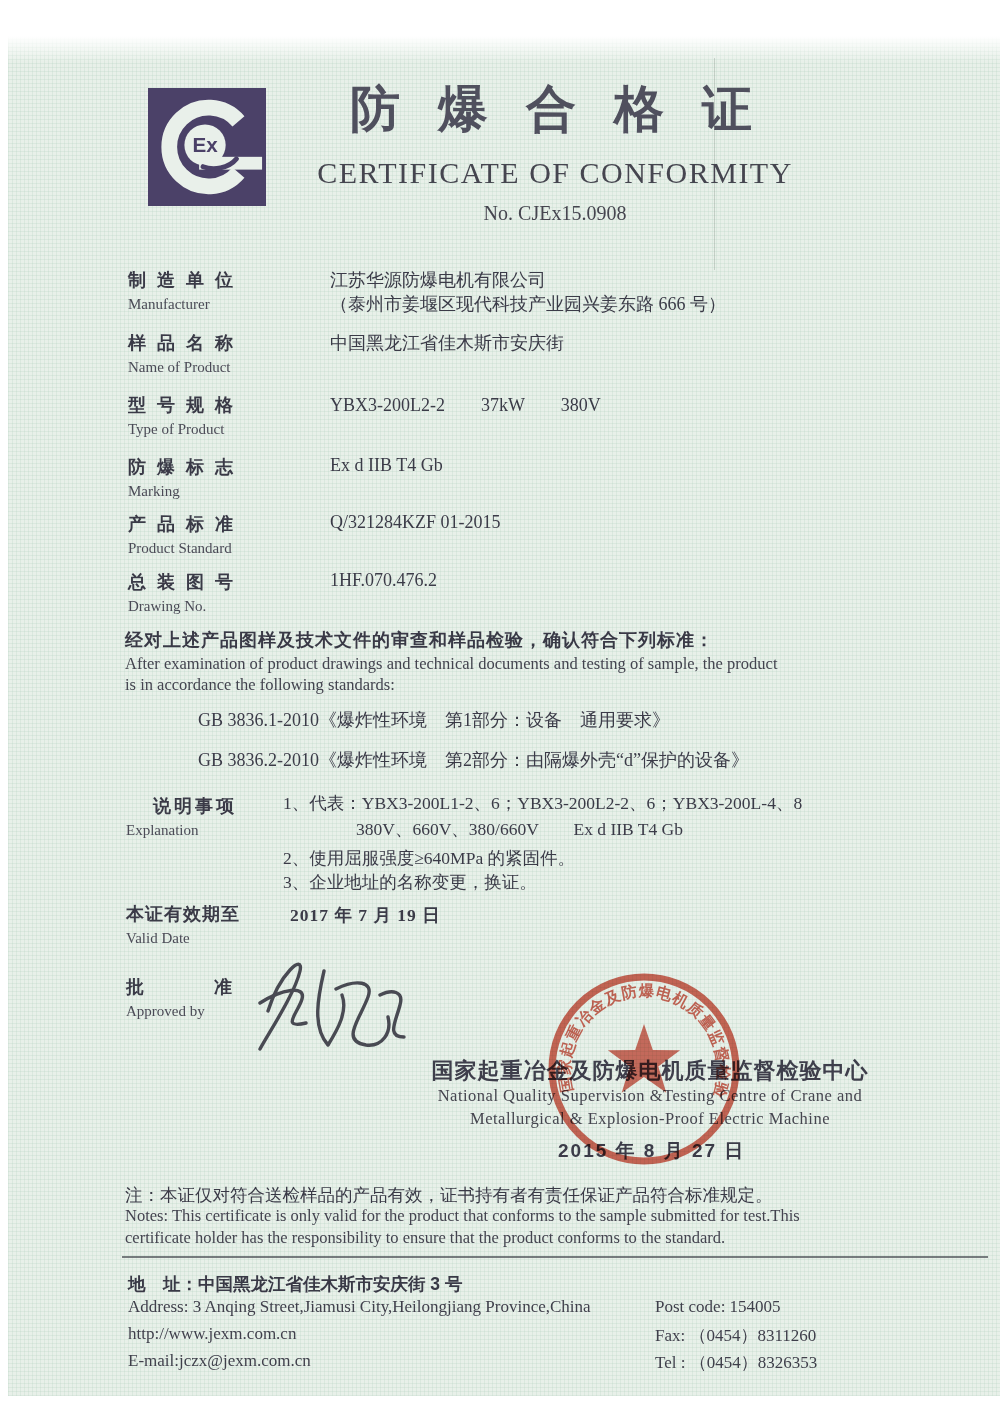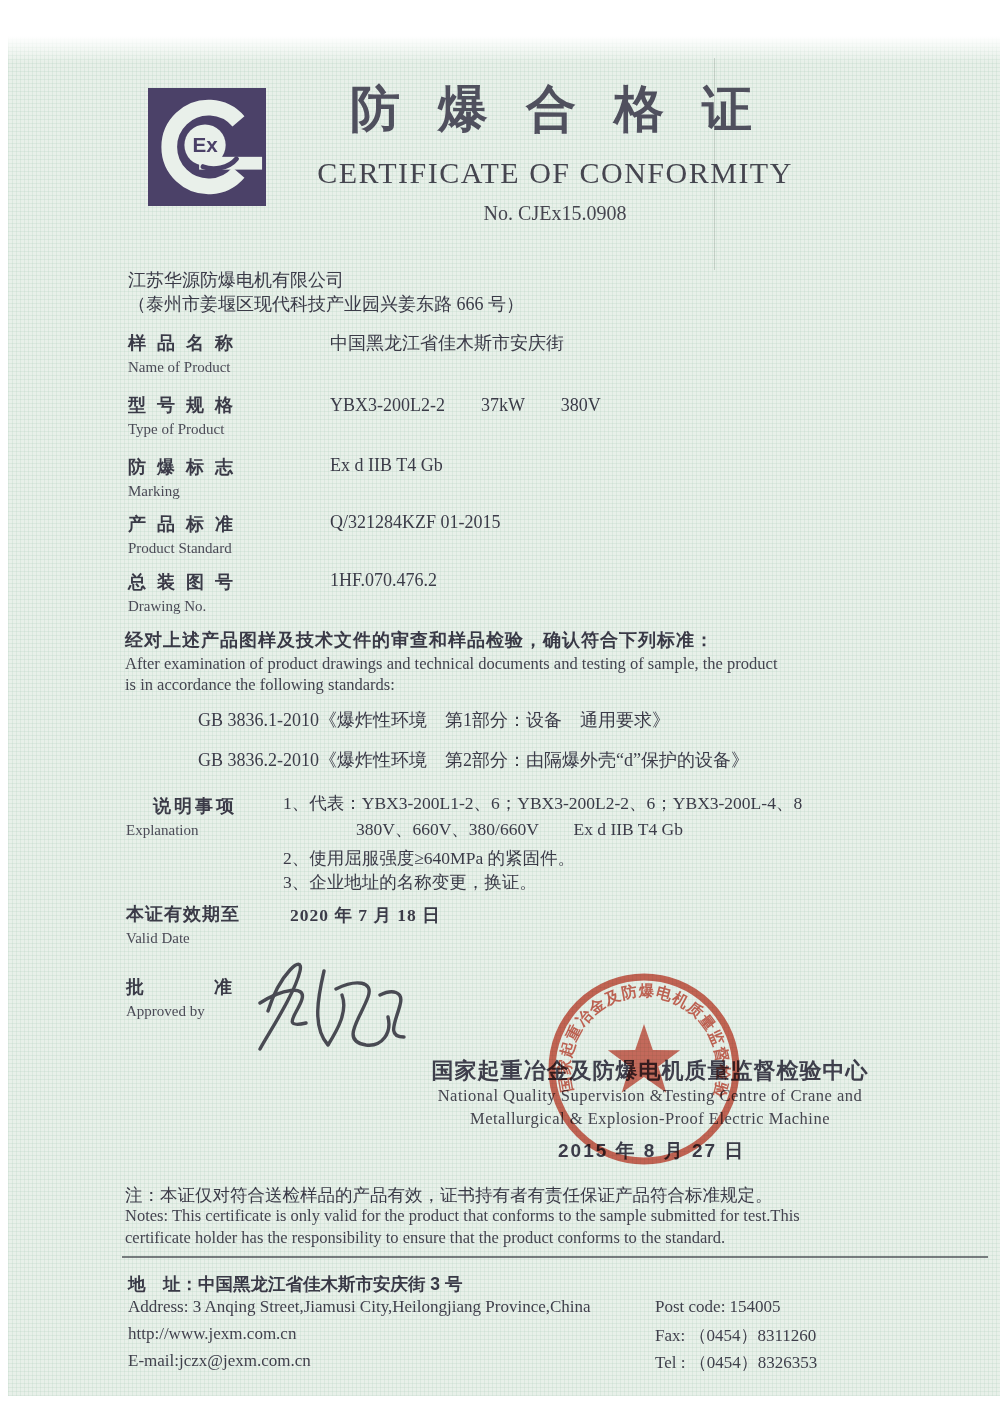--- a/index.html
+++ b/index.html
@@ -82,20 +82,24 @@
   <rect x="52" y="70" width="64" height="13" fill="#e9f0ea"></rect>
   <path d="M56,80 C66,84 82,82 90,72" fill="none" stroke="#4b4168" stroke-width="5" stroke-linecap="round"></path>
   <text x="58" y="65" text-anchor="middle" font-family="Liberation Sans, DejaVu Sans, sans-serif" font-size="21" font-weight="bold" fill="#4b4168">Ex</text>
 </svg>
 
 <div class="abs title-cn">防爆合格证</div>
 <div class="abs title-en serif">CERTIFICATE OF CONFORMITY</div>
 <div class="abs cert-no serif">No. CJEx15.0908</div>
 
 <div class="abs field" style="top:268px">
+  <div class="flabel">
+    <div class="cn-label">制造单位</div>
+    <div class="en-label">Manufacturer</div>
+  </div>
   <div class="fvalue">
     <div class="value">江苏华源防爆电机有限公司</div>
     <div class="value sub">（泰州市姜堰区现代科技产业园兴姜东路 666 号）</div>
   </div>
 </div>
 
 <div class="abs field" style="top:331px">
   <div class="flabel">
     <div class="cn-label">样品名称</div>
     <div class="en-label">Name of Product</div>
@@ -158,21 +162,21 @@
 </div>
 <div class="abs exp-line" style="left:283px; top:791px">1、代表：YBX3-200L1-2、6；YBX3-200L2-2、6；YBX3-200L-4、8</div>
 <div class="abs exp-line" style="left:356px; top:817px">380V、660V、380/660V　　Ex d IIB T4 Gb</div>
 <div class="abs exp-line" style="left:283px; top:846px">2、使用屈服强度≥640MPa 的紧固件。</div>
 <div class="abs exp-line" style="left:283px; top:870px">3、企业地址的名称变更，换证。</div>
 
 <div class="abs" style="left:126px; top:902px">
   <div class="cn-label none">本证有效期至</div>
   <div class="en-label">Valid Date</div>
 </div>
-<div class="abs exp-line" style="left:290px; top:903px; font-weight:bold; letter-spacing:1px">2020 年 7 月 18 日</div>
+<div class="abs exp-line" style="left:290px; top:903px; font-weight:bold; letter-spacing:1px">2017 年 7 月 19 日</div>
 
 <div class="abs" style="left:126px; top:975px">
   <div class="cn-label" style="letter-spacing:26px">批　准</div>
   <div class="en-label">Approved by</div>
 </div>
 <svg class="abs sig-svg" width="200" height="120" viewBox="0 0 200 120">
   <g fill="none" stroke="#34343f" stroke-width="3.4" stroke-linecap="round" stroke-linejoin="round" opacity="0.88">
     <path d="M28,66 C40,28 64,8 60,26 C55,48 30,86 20,104"></path>
     <path d="M20,58 C42,44 66,40 62,54 C58,68 40,84 66,78"></path>
     <path d="M84,26 C78,52 72,82 88,100 C98,84 108,66 102,50"></path>

